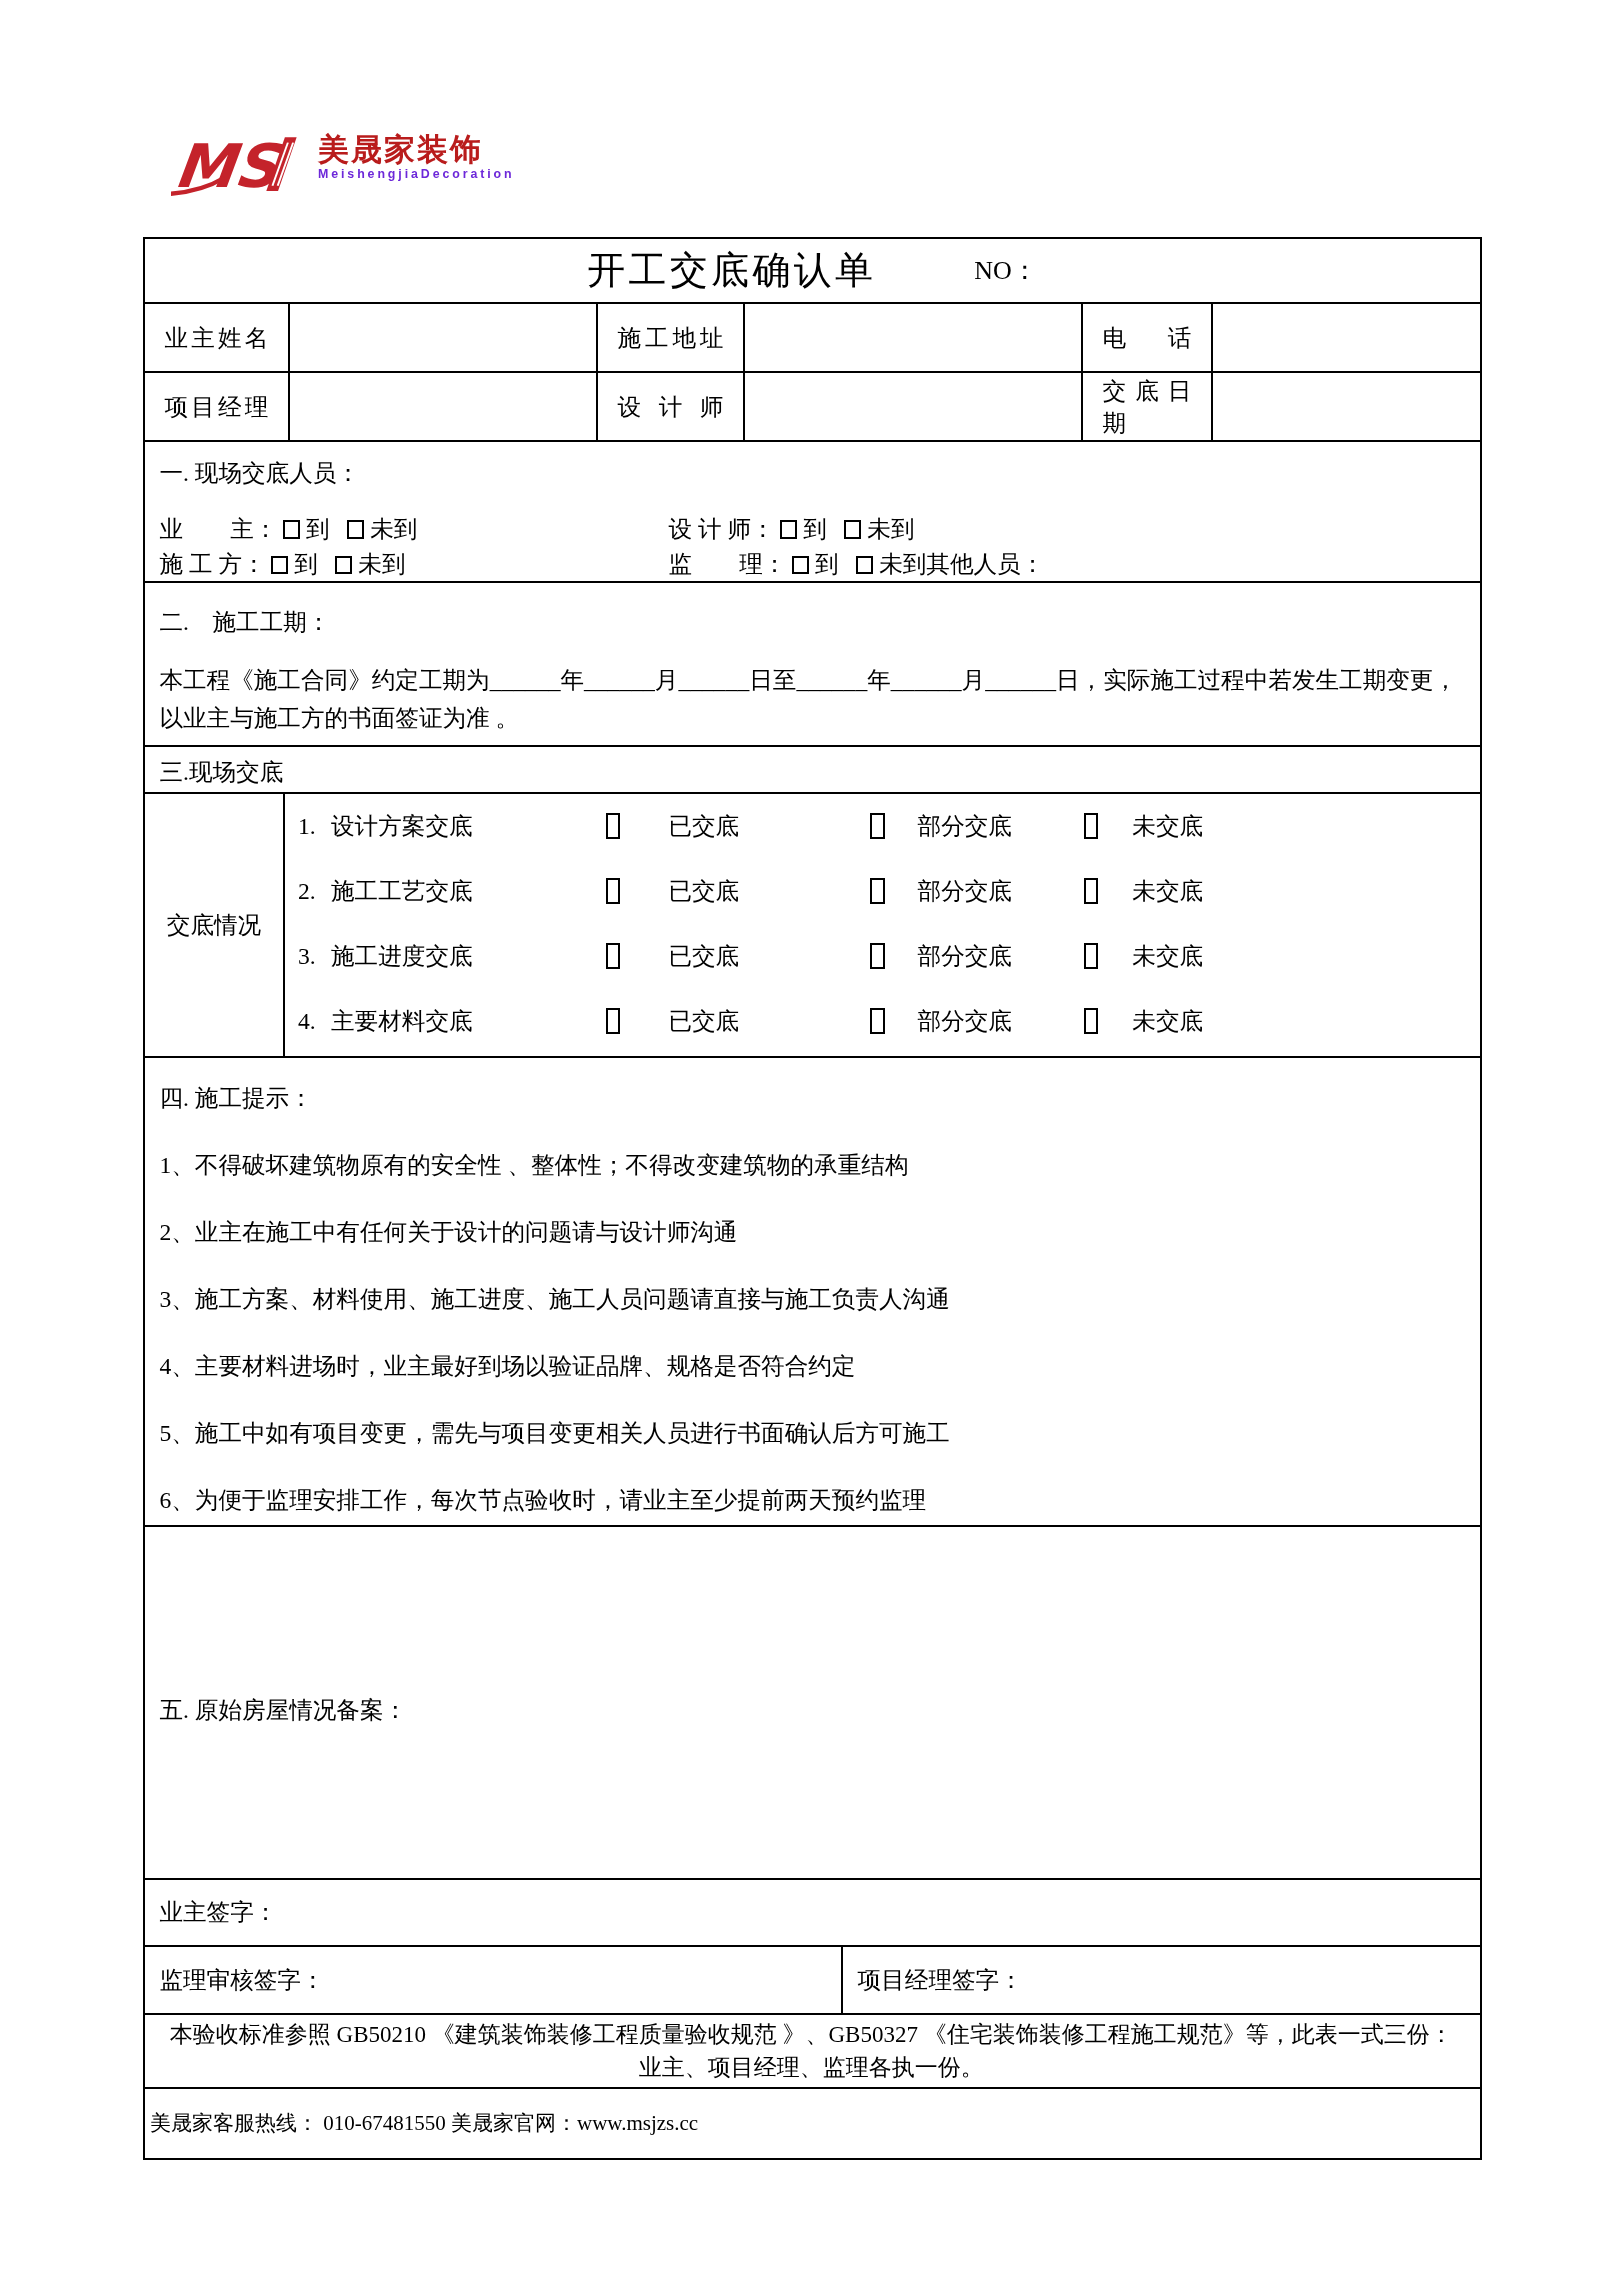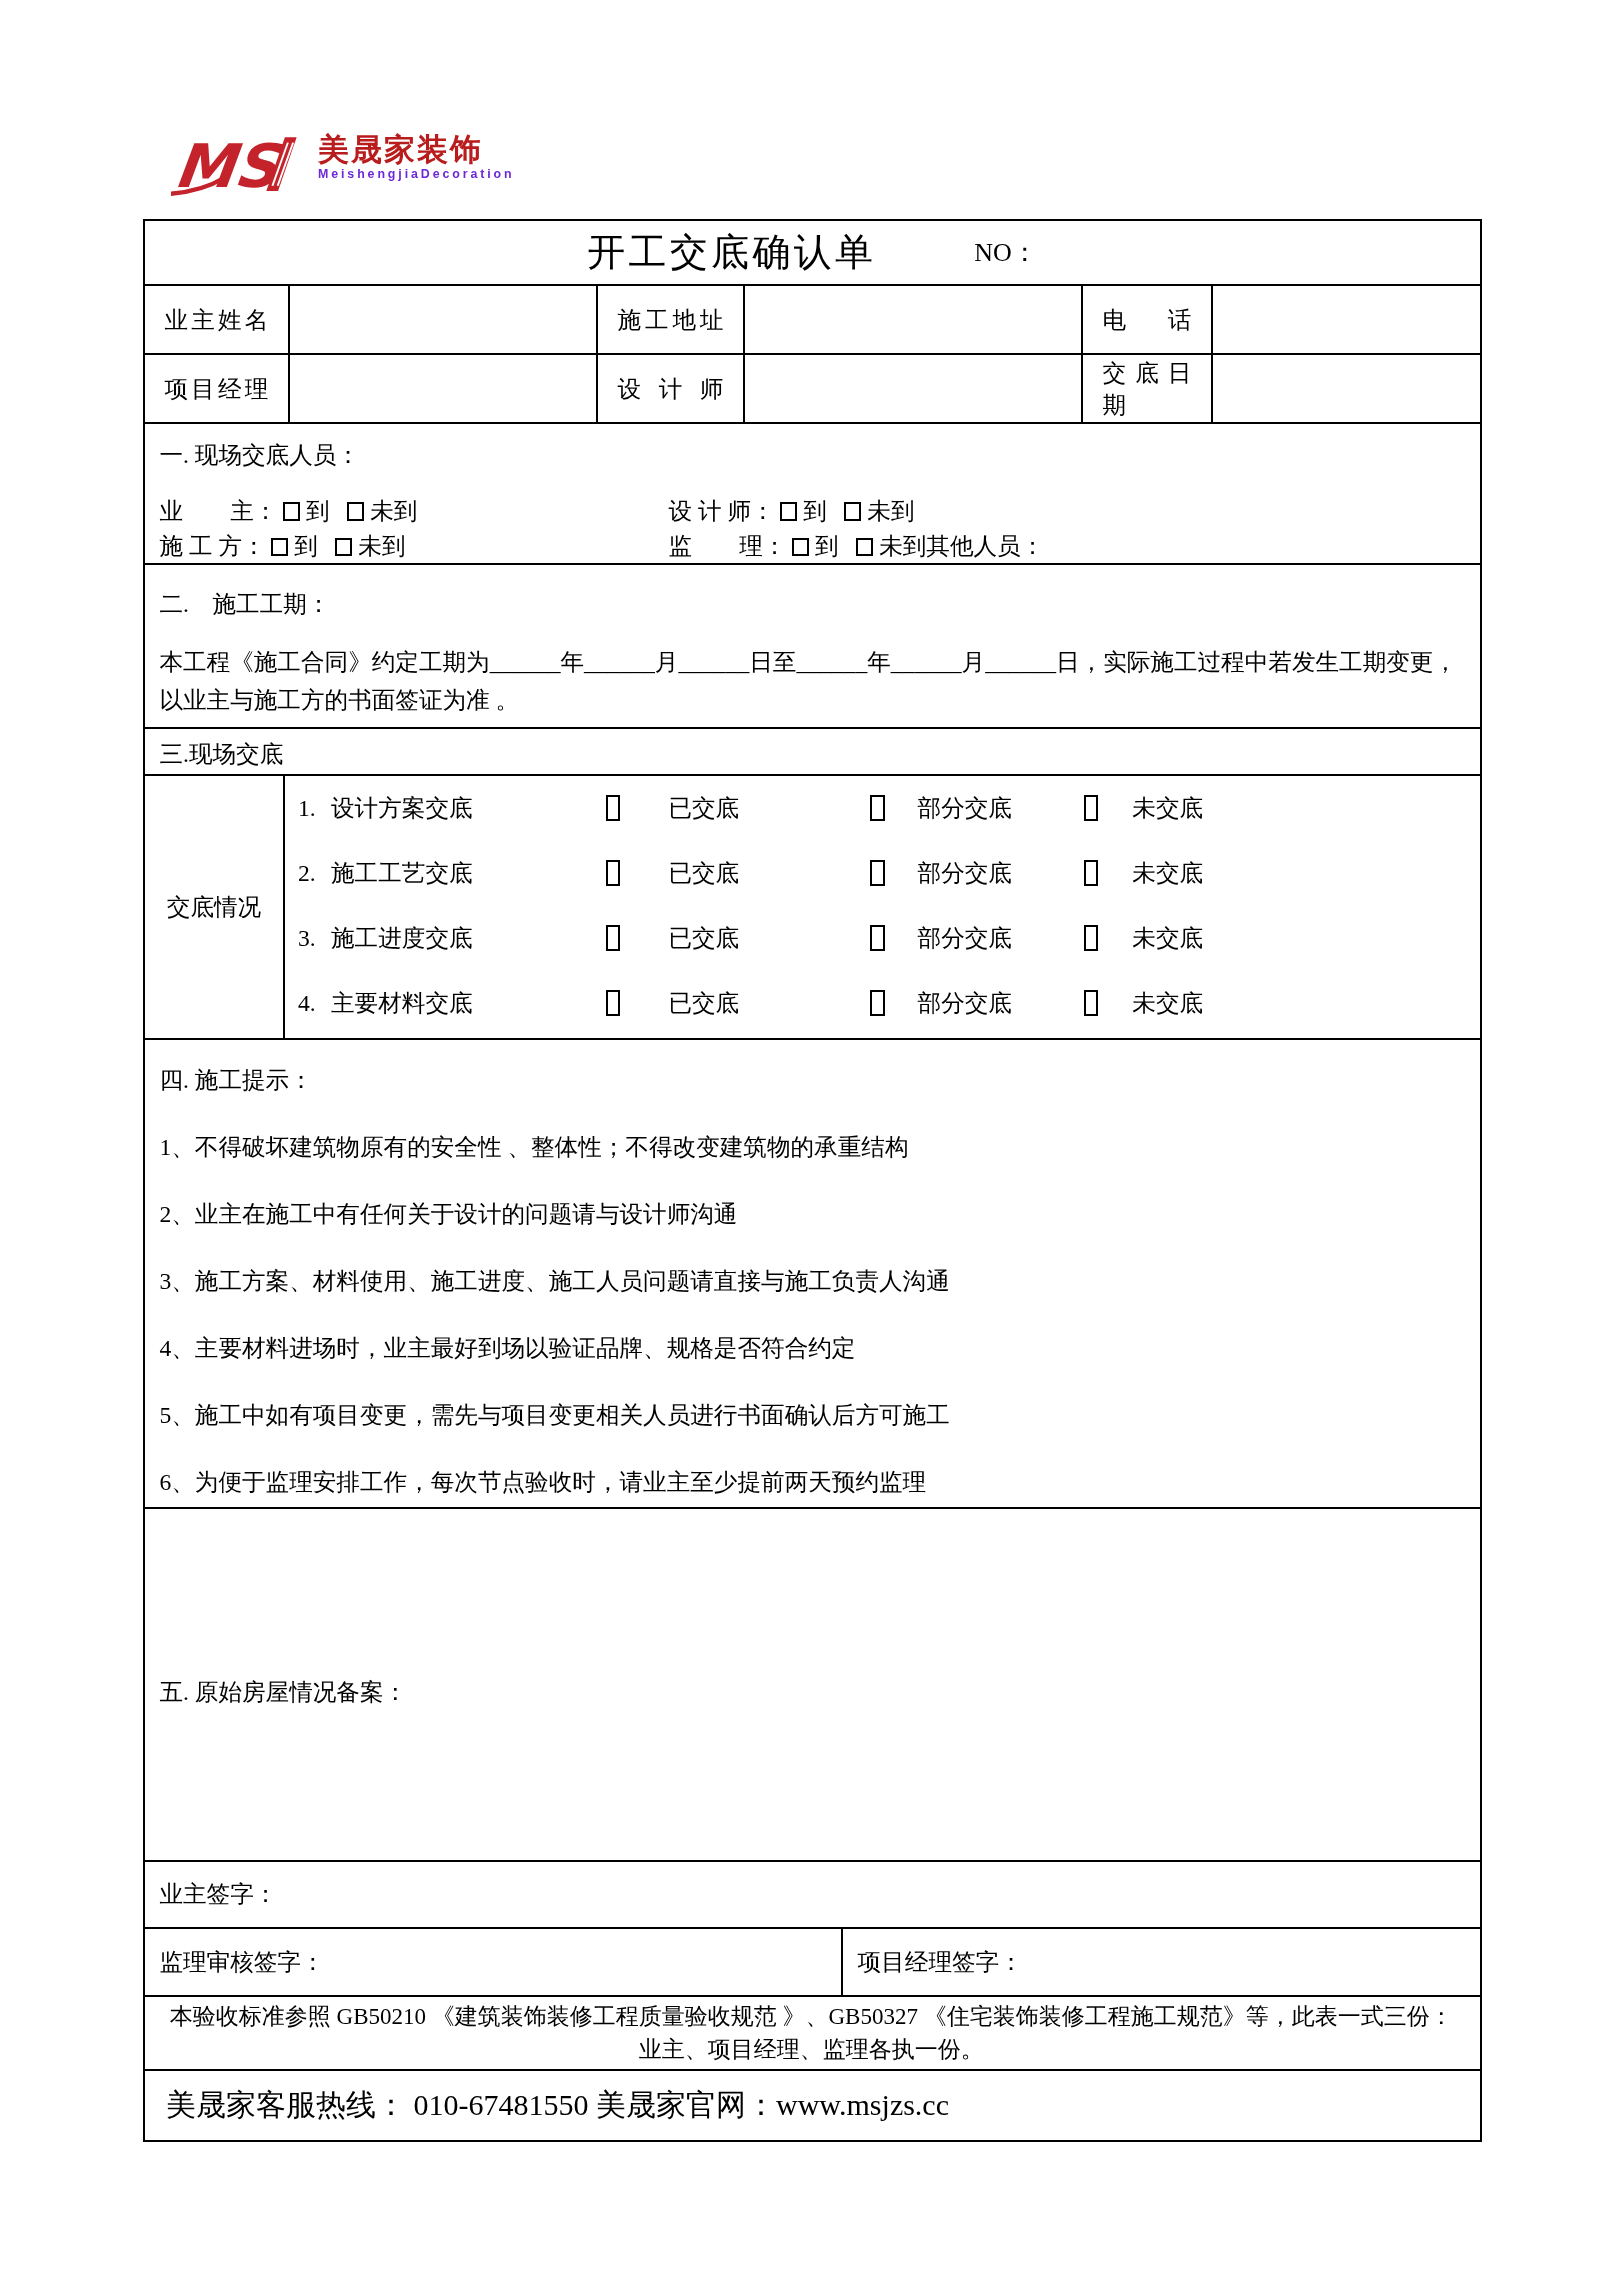--- a/index.html
+++ b/index.html
@@ -18,21 +18,21 @@
     font-family:"Liberation Sans","DejaVu Sans",sans-serif;
     font-weight:bold;font-size:31px;line-height:1.05;color:#b91c1c;letter-spacing:2px;
   }
   .logo-en{
     font-family:"Liberation Sans","DejaVu Sans",sans-serif;
     font-weight:bold;font-size:12.4px;color:#6d28d9;letter-spacing:2.9px;margin-top:1px;
   }
 
   
   table.form{
-    position:absolute;left:143px;top:219px;width:1336px;
+    position:absolute;left:143px;top:237px;width:1336px;
     border-collapse:collapse;table-layout:fixed;
   }
   table.form{border:2.6px solid #000;}
   table.form td{border:2px solid #000;padding:0;font-size:23.6px;vertical-align:middle;}
 
   
   .title-cell{height:63px;}
   .title-wrap{display:flex;justify-content:center;align-items:center;}
   .form-title{font-size:38px;letter-spacing:3.3px;}
   .no-label{font-size:26px;margin-left:98px;}
@@ -97,21 +97,21 @@
   .sign-pad{padding-left:14.4px;}
   .split-cell{height:66px;}
   .splitwrap{display:flex;height:66px;align-items:stretch;}
   .sp-l{width:52.3%;border-right:2px solid #000;display:flex;align-items:center;padding-left:14.4px;box-sizing:border-box;}
   .sp-r{flex:1;display:flex;align-items:center;padding-left:14.4px;}
 
   
   .note-cell{height:72px;}
   .notep{padding:2.6px 17px 2.6px 14.4px;font-size:23px;line-height:33px;text-align:center;}
   .hot-cell{height:69px;}
-  .hot{padding-left:21px;font-size:30px;}
+  .hot{padding-left:5px;font-size:21px;}
 </style>
 </head>
 <body>
 
 <div class="page">
 
   <div class="logo">
     <svg class="logo-mark" viewBox="0 0 205 100" aria-hidden="true">
       <g transform="skewX(-10)">
         <text x="24" y="86" font-family="'DejaVu Sans',sans-serif" font-size="92" font-weight="bold" font-style="italic" fill="#c4232b">MS</text>

